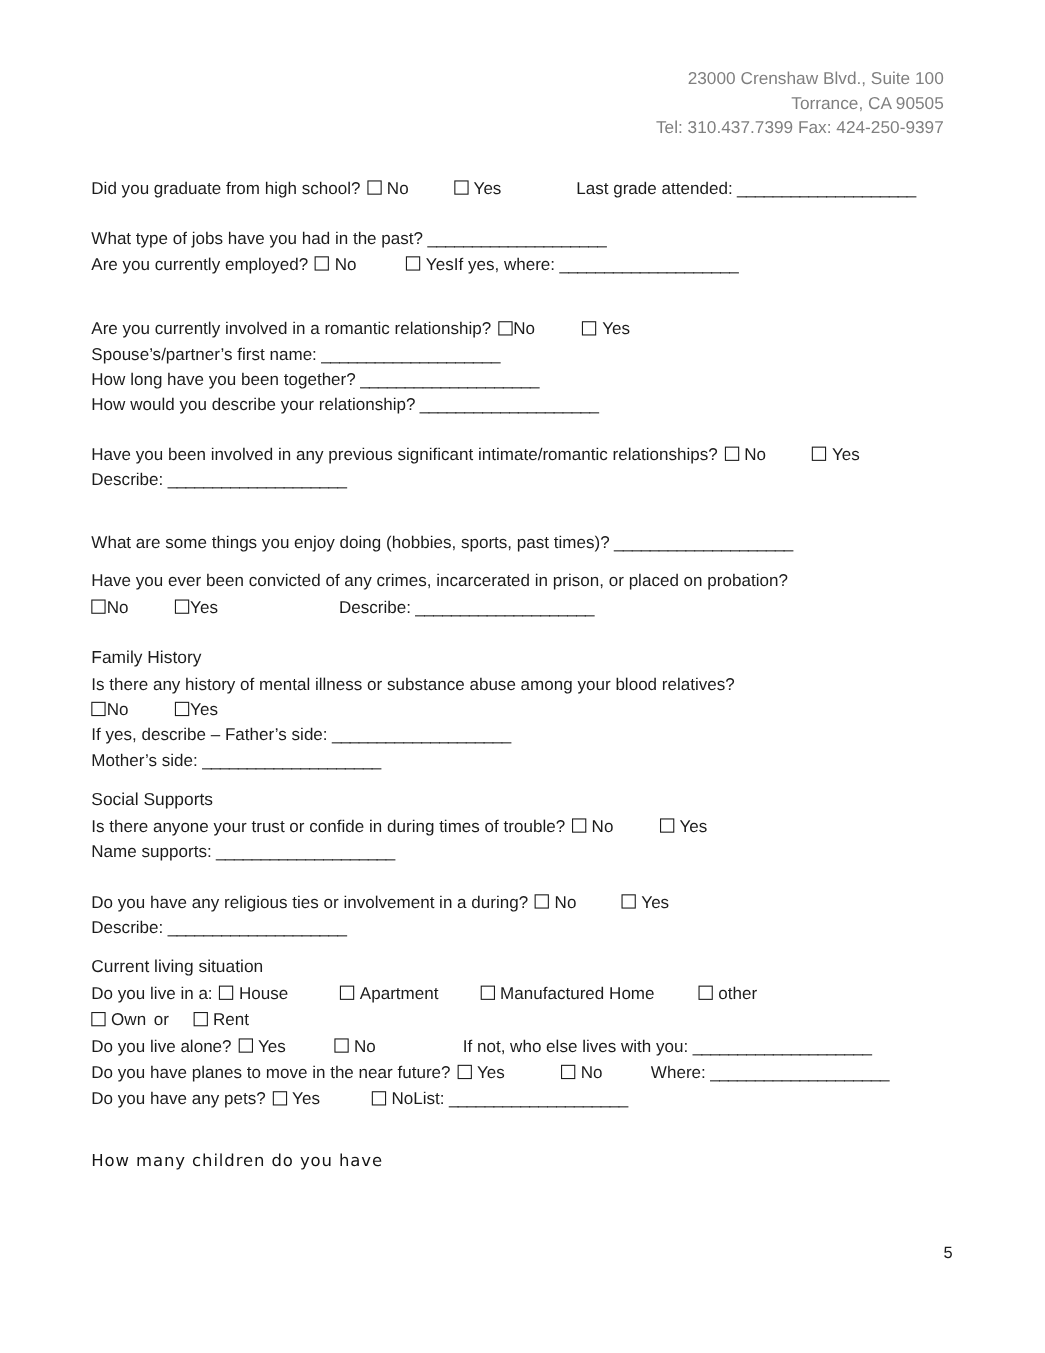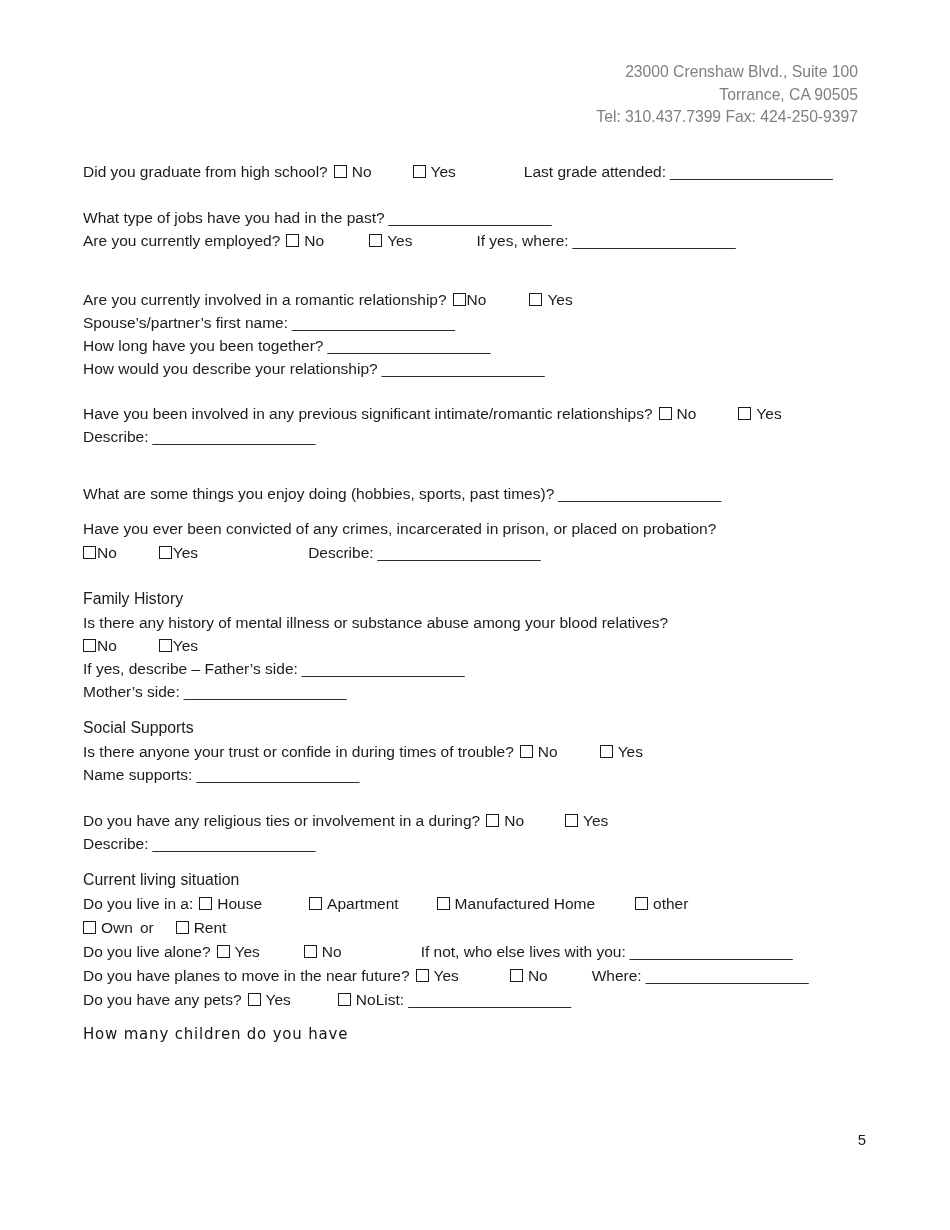--- a/index.html
+++ b/index.html
@@ -25,41 +25,41 @@
   .section { font-weight:normal; font-size:15.8px; }
   .cb {
     display:inline-block; width:11px; height:11px;
     border:1px solid #1c1c1c; background:#fff;
     vertical-align:-1px; margin-right:5px;
   }
   .cb.tight { margin-right:1px; }
   .blank { margin-left:4px; letter-spacing:-0.5px; }
   .kids {
     font-family:"DejaVu Sans", sans-serif;
-    font-size:15px; letter-spacing:0.8px; color:#141414;
+    font-size:15px; letter-spacing:0.8px; color:#141414;margin-top:21px;
   }
   .kblank { letter-spacing:-0.4px; }
   .pageno { position:absolute; top:1131px; right:84px; font-size:15px; }
 </style>
 </head>
 <body>
 
 <div class="page">
 
   <div class="hdr">
     <div>23000 Crenshaw Blvd., Suite 100</div>
     <div>Torrance, CA 90505</div>
     <div>Tel: 310.437.7399 Fax: 424-250-9397</div>
   </div>
 
   <div class="line" style="top:162px"><span>Did you graduate from high school?</span><span class="cb" style="margin-left:6px"></span><span>No</span><span class="cb" style="margin-left:41px"></span><span>Yes</span><span style="margin-left:68px">Last grade attended:</span><span class="blank">____________________</span></div>
 
   <div class="line" style="top:208px"><span>What type of jobs have you had in the past?</span><span class="blank">____________________</span></div>
 
-  <div class="line" style="top:231px"><span>Are you currently employed?</span><span class="cb" style="margin-left:6px"></span><span>No</span><span class="cb" style="margin-left:45px"></span><span>Yes</span><span style="margin-left:64px">If yes, where:</span><span class="blank">____________________</span></div>
+  <div class="line" style="top:231px"><span>Are you currently employed?</span><span class="cb" style="margin-left:6px"></span><span>No</span><span class="cb" style="margin-left:45px"></span><span>Yes</span><span style="">If yes, where:</span><span class="blank">____________________</span></div>
 
   <div class="line" style="top:290px"><span>Are you currently involved in a romantic relationship?</span><span class="cb tight" style="margin-left:6px"></span><span>No</span><span class="cb" style="margin-left:43px"></span><span>Yes</span></div>
 
   <div class="line" style="top:313px"><span>Spouse’s/partner’s first name:</span><span class="blank">____________________</span></div>
 
   <div class="line" style="top:336px"><span>How long have you been together?</span><span class="blank">____________________</span></div>
 
   <div class="line" style="top:359px"><span>How would you describe your relationship?</span><span class="blank">____________________</span></div>
 
 

